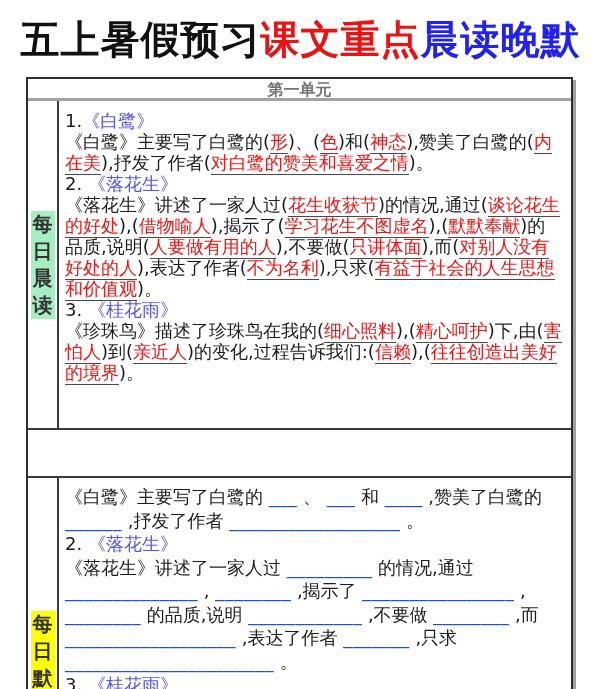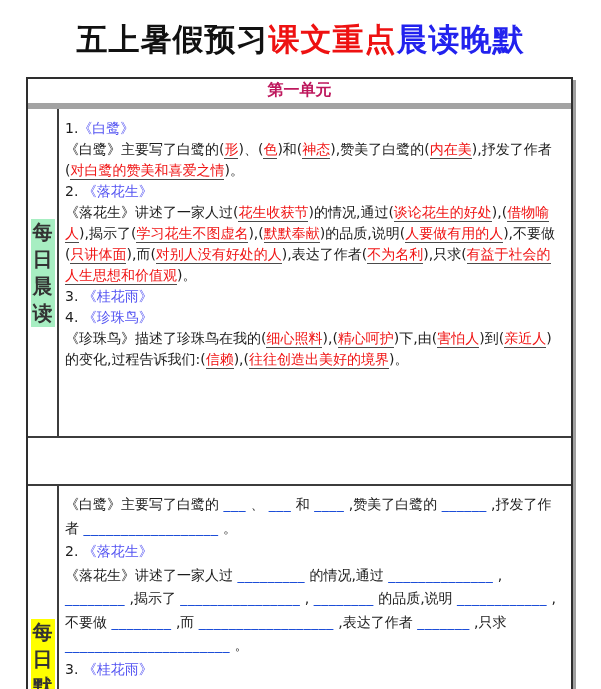--- a/index.html
+++ b/index.html
@@ -8,45 +8,45 @@
     width: 601px; height: 689px;
     overflow: hidden;
     background: #ffffff;
     font-family: "DejaVu Sans", sans-serif;
   }
   .doc-title {
     margin: 18px 0 0 0;
     height: 42px;
     line-height: 42px;
     text-align: center;
-    font-size: 31px;
+    font-size: 39px;
     font-weight: bold;
     font-family: "DejaVu Serif", serif;
     letter-spacing: 1px;
     white-space: nowrap;
   }
   .doc-title .t-black { color: #111111; }
   .doc-title .t-red   { color: var(--title-red); }
   .doc-title .t-blue  { color: var(--title-blue); }
 
   .sheet {
     margin: 17px 0 0 26px;
     width: 547px;
     border: 2px solid #2e2e2e;
     box-shadow: 3px 3px 0 #a0a0a0;
     background: #ffffff;
   }
   .unit-header {
-    height: 30px;
+    height: 22px;
     line-height: 21px;
     text-align: center;
     font-size: 16px;
     font-weight: bold;
-    color: #be185d;
-    border-bottom: 6px solid #a3a3a3;
+    color: #737373;
+    border-bottom: 3px solid #a3a3a3;
   }
   .section-row {
     display: flex;
     align-items: stretch;
   }
   .sec-read  { border-bottom: 2px solid #3c3c3c; }
   .spacer-row {
     height: 48px;
     border-bottom: 2px solid #3c3c3c;
   }
@@ -67,21 +67,21 @@
     color: #333333;
     padding: 0 2px;
   }
   .hl-green  { background: var(--green-highlight); }
   .hl-yellow { background: var(--yellow-highlight); }
 
   .content-cell {
     flex: 1 1 auto;
     padding: 9px 8px 0 6px;
     color: #1c1c1c;
-    font-size: 14px;
+    font-size: 18px;
   }
   .sec-read  .content-cell { line-height: 21px;   min-height: 327px; }
   .sec-write .content-cell { line-height: 23.5px; min-height: 230px; padding-top: 7px; }
 
   .para { margin: 0; }
   .run-normal { color: #1c1c1c; }
   .run-blue   { color: var(--heading-blue); }
   .run-red {
     color: var(--answer-red);
     border-bottom: 1px solid #4a4a4a;
@@ -103,21 +103,20 @@
           <div class="label-char hl-green">日</div>
           <div class="label-char hl-green">晨</div>
           <div class="label-char hl-green">读</div>
         </div>
         <div class="content-cell">
           <div class="para"><span class="run-normal">1.</span><span class="run-blue">《白鹭》</span></div>
           <div class="para"><span class="run-normal">《白鹭》主要写了白鹭的(</span><span class="run-red">形</span><span class="run-normal">)、(</span><span class="run-red">色</span><span class="run-normal">)和(</span><span class="run-red">神态</span><span class="run-normal">),赞美了白鹭的(</span><span class="run-red">内在美</span><span class="run-normal">),抒发了作者(</span><span class="run-red">对白鹭的赞美和喜爱之情</span><span class="run-normal">)。</span></div>
           <div class="para"><span class="run-normal">2. </span><span class="run-blue">《落花生》</span></div>
           <div class="para"><span class="run-normal">《落花生》讲述了一家人过(</span><span class="run-red">花生收获节</span><span class="run-normal">)的情况,通过(</span><span class="run-red">谈论花生的好处</span><span class="run-normal">),(</span><span class="run-red">借物喻人</span><span class="run-normal">),揭示了(</span><span class="run-red">学习花生不图虚名</span><span class="run-normal">),(</span><span class="run-red">默默奉献</span><span class="run-normal">)的品质,说明(</span><span class="run-red">人要做有用的人</span><span class="run-normal">),不要做(</span><span class="run-red">只讲体面</span><span class="run-normal">),而(</span><span class="run-red">对别人没有好处的人</span><span class="run-normal">),表达了作者(</span><span class="run-red">不为名利</span><span class="run-normal">),只求(</span><span class="run-red">有益于社会的人生思想和价值观</span><span class="run-normal">)。</span></div>
           <div class="para"><span class="run-normal">3. </span><span class="run-blue">《桂花雨》</span></div>
-          <div class="para"><span class="run-normal">4. </span><span class="run-blue">《珍珠鸟》</span></div>
           <div class="para"><span class="run-normal">《珍珠鸟》描述了珍珠鸟在我的(</span><span class="run-red">细心照料</span><span class="run-normal">),(</span><span class="run-red">精心呵护</span><span class="run-normal">)下,由(</span><span class="run-red">害怕人</span><span class="run-normal">)到(</span><span class="run-red">亲近人</span><span class="run-normal">)的变化,过程告诉我们:(</span><span class="run-red">信赖</span><span class="run-normal">),(</span><span class="run-red">往往创造出美好的境界</span><span class="run-normal">)。</span></div>
         </div>
       </div>
       <div class="spacer-row"></div>
       <div class="section-row sec-write">
         <div class="label-cell">
           <div class="label-char hl-yellow">每</div>
           <div class="label-char hl-yellow">日</div>
           <div class="label-char hl-yellow">默</div>
         </div>

